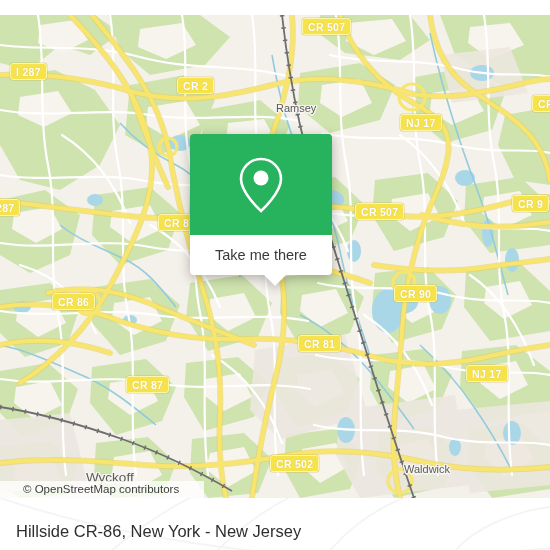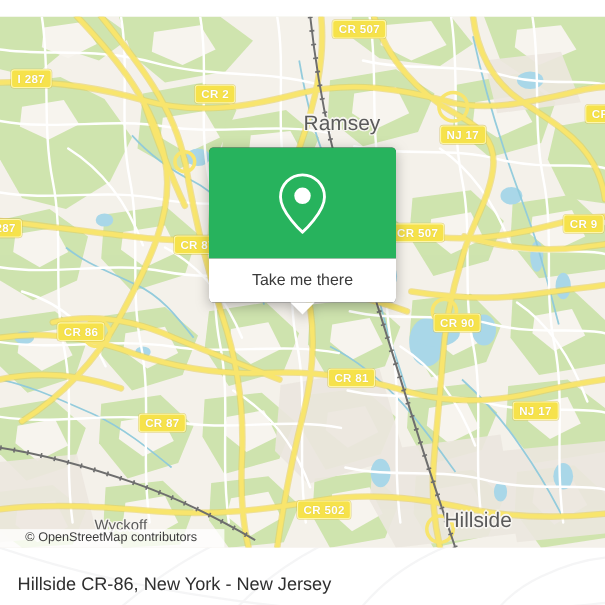--- a/index.html
+++ b/index.html
@@ -34,40 +34,40 @@
     padding:1px 5px 0 5px;
     white-space:nowrap;
     text-shadow:0 0 1px rgba(150,120,0,.35);
     box-shadow:0 0 0 0.5px rgba(190,165,40,.45);
   }
 
   
   .place {
     position:absolute;
     color:#5a5a5a;
-    font-size:19px;
+    font-size:11px;
     white-space:nowrap;
     text-shadow:
       -1.5px 0 #f7f5f0, 1.5px 0 #f7f5f0, 0 -1.5px #f7f5f0, 0 1.5px #f7f5f0,
       -1px -1px #f7f5f0, 1px -1px #f7f5f0, -1px 1px #f7f5f0, 1px 1px #f7f5f0;
   }
   .place.small { font-size:13.5px; }
 
   
   #popup {
     position:absolute;
     left:190px; top:119px;
     width:170px;
     filter:drop-shadow(0 3px 6px rgba(0,0,0,.28));
   }
   #popup-inner {
-    width:170px;
+    width:142px;
     border-radius:4px;
     overflow:hidden;
-    background:#404040;
+    background:#f9a8d4;
   }
   #popup-image {
     height:101px;
     background:#27b35d;
     display:flex; align-items:center; justify-content:center;
   }
   #popup-button {
     height:40px;
     background:#ffffff;
     display:flex; align-items:center; justify-content:center;
@@ -361,21 +361,21 @@
         <div class="shield" style="left: 394px; top: 270px;">CR 90</div>
         <div class="shield" style="left: 298px; top: 320px;">CR 81</div>
         <div class="shield" style="left: 466px; top: 350px;">NJ 17</div>
         <div class="shield" style="left: 126px; top: 361px;">CR 87</div>
         <div class="shield" style="left: 270px; top: 440px;">CR 502</div>
       </div>
 
     <div id="places">
         <div class="place" style="left: 276px; top: 87px;">Ramsey</div>
         <div class="place small" style="left: 86px; top: 455px;">Wyckoff</div>
-        <div class="place" style="left: 404px; top: 448px;">Hillside</div>
+        <div class="place" style="left: 404px; top: 448px;">Waldwick</div>
       </div>
 
     <div id="popup">
       <div id="popup-inner">
         <div id="popup-image">
           <svg width="52" height="60" viewBox="0 0 52 60">
             <path d="M26 4 C15 4 6 13 6 24 C6 38 26 56 26 56 C26 56 46 38 46 24 C46 13 37 4 26 4 Z" fill="none" stroke="#ffffff" stroke-width="2.6"></path>
             <circle cx="26" cy="23" r="7.5" fill="#ffffff"></circle>
           </svg>
         </div>

